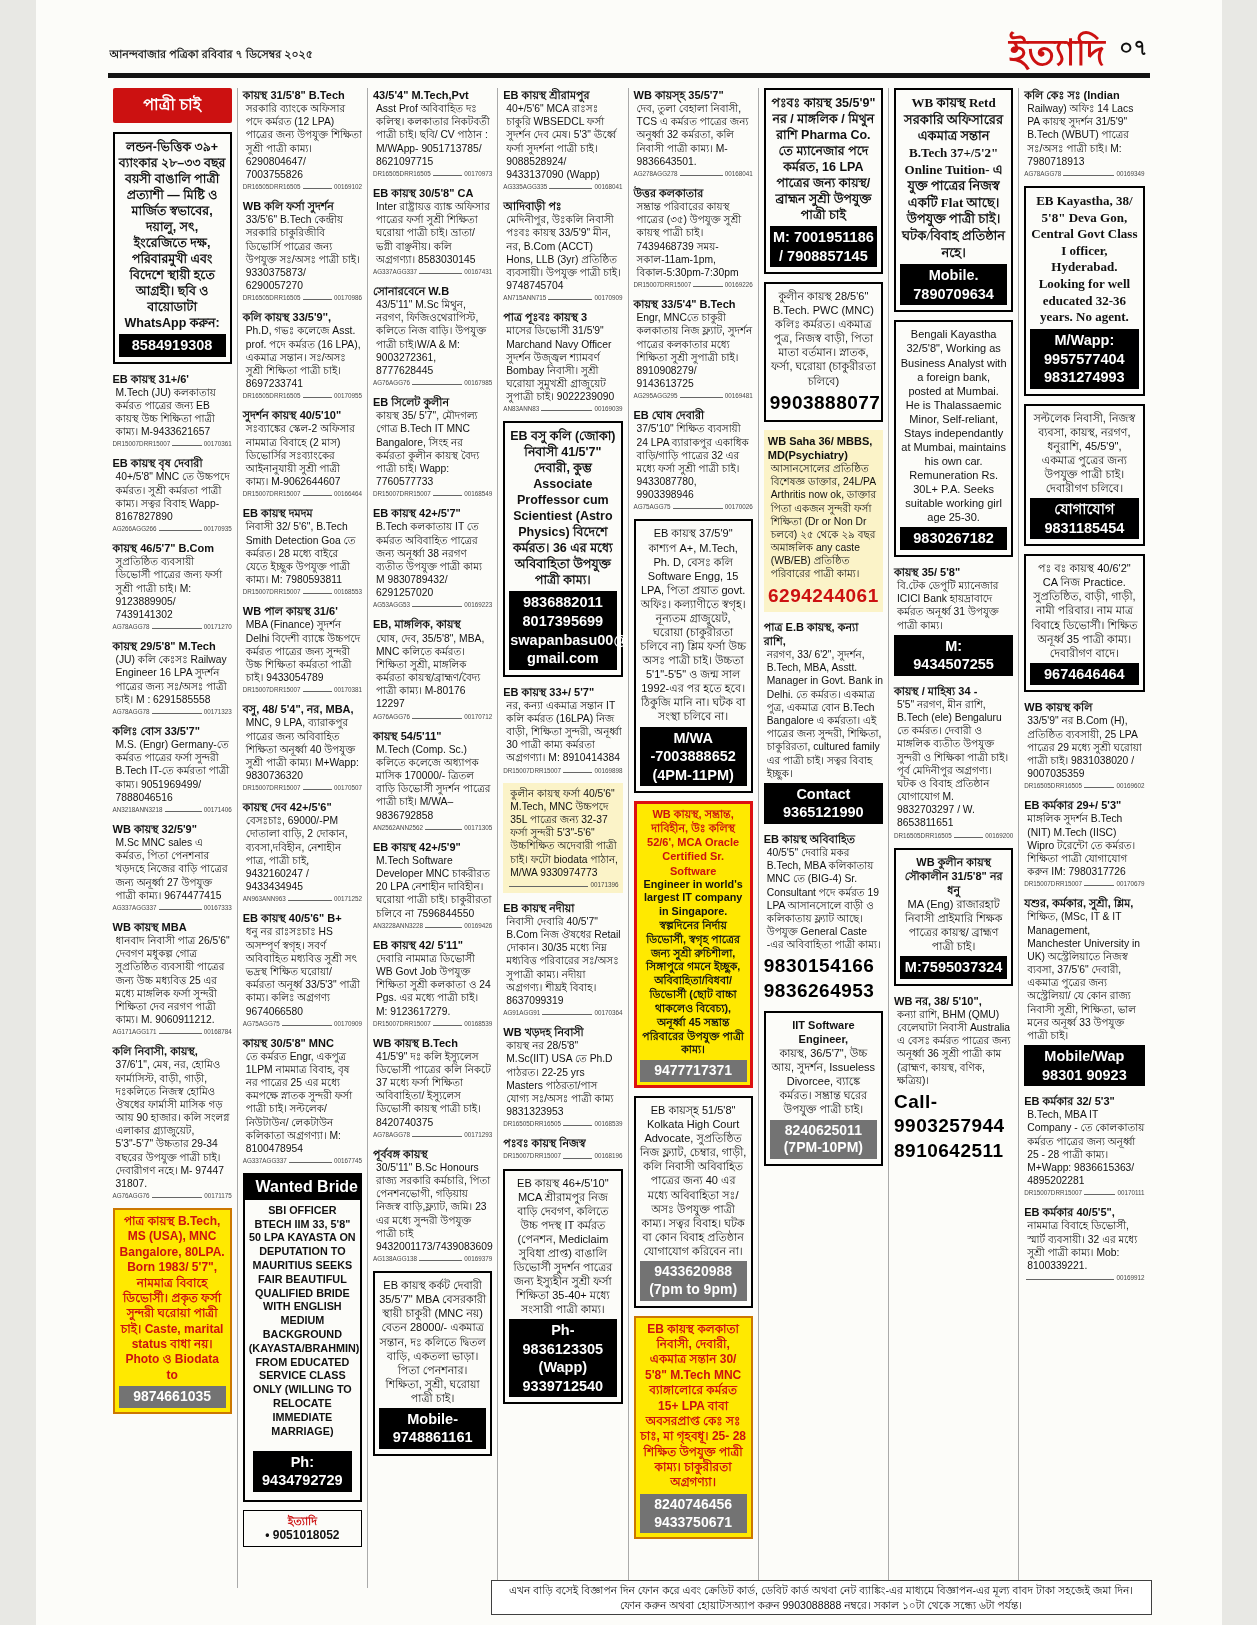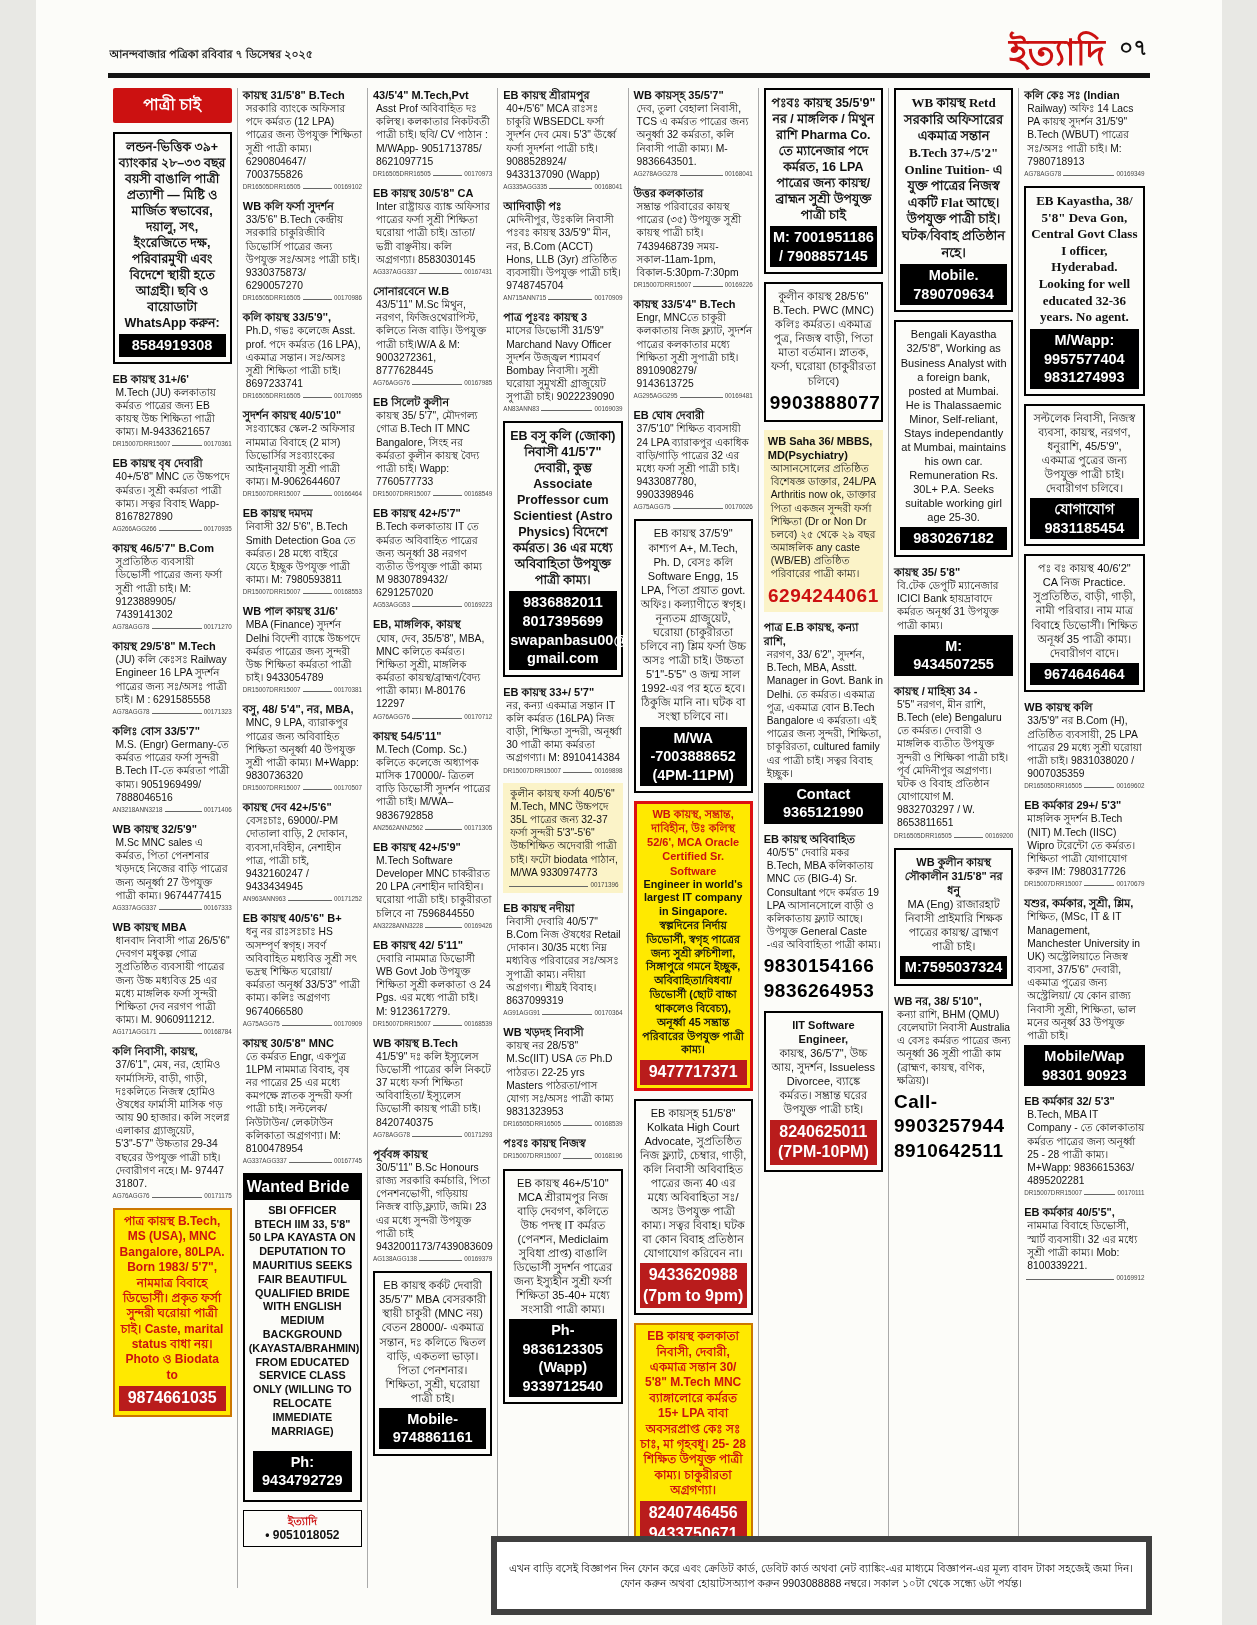--- a/index.html
+++ b/index.html
@@ -17,45 +17,45 @@
   .col{border-right:1px solid #aaa;padding:0 5px;overflow:hidden;}
   .col:last-child{border-right:none;}
   
   .ad{margin:0 0 8px 0;font-size:10.3px;line-height:1.28;}
   .ad-heading{font-weight:bold;font-size:11px;}
   .ad-body{padding-left:3px;}
   .code-line{display:flex;align-items:flex-end;gap:2px;font-size:6.3px;color:#444;margin-top:2px;}
   .code-line .dash{flex:1;border-bottom:1px solid #666;margin-bottom:2px;}
   .phone{margin-top:3px;white-space:pre-line;}
   .phone-black{background:#000;color:#fff;font-weight:bold;text-align:center;font-size:14.5px;padding:2px 1px;}
-  .phone-red{background:#b91c1c;color:#fff;font-weight:bold;text-align:center;font-size:16px;padding:2px 1px;}
+  .phone-red{background:#737373;color:#fff;font-weight:bold;text-align:center;font-size:14px;padding:2px 1px;}
   .phone-bigblack{color:#000;font-weight:700;text-align:left;font-size:19px;letter-spacing:.5px;}
   .phone-bigred{color:#cc1111;font-weight:900;text-align:center;font-size:19px;letter-spacing:.5px;}
   .section-red{background:#cc1111;color:#fff;text-align:center;font-weight:bold;font-size:16px;
                padding:4px 2px;margin:0 0 9px 0;border-radius:2px;}
   .box-center{border:2px solid #000;padding:5px 4px;text-align:center;}
   .box-center .ad-body{padding-left:0;font-size:11px;}
   .bigcenter .ad-body{font-size:12.5px;font-weight:bold;}
   .serifbox .ad-body{font-family:"Liberation Serif","DejaVu Serif",serif;font-size:13px;font-weight:bold;}
   .yellow{background:#ffe900;border:2px solid #cc7700;color:#cc1111;text-align:center;padding:4px;}
   .yellow .ad-body{padding-left:0;font-weight:bold;font-size:12px;}
   .yellow-soft{background:#fbf3c8;padding:4px;}
   .yellow-redborder{background:#ffe900;border:3px solid #dd1111;text-align:center;padding:3px;}
   .yellow-redborder .ad-body{padding-left:0;font-weight:bold;font-size:10.8px;}
   .yellow-redborder .ad-heading{color:#cc1111;}
-  .wanted .wanted-title{background:#000;color:#fff;text-align:left;font-weight:900;font-size:16px;padding:2px;}
+  .wanted .wanted-title{background:#000;color:#fff;text-align:right;font-weight:900;font-size:16px;padding:2px;}
   .wanted{border:2px solid #000;padding:0;}
   .wanted .ad-body{padding:4px;text-align:center;font-weight:bold;font-size:10.8px;}
   .wanted .phone{margin:8px;}
   .note{border:1.5px solid #000;text-align:center;padding:3px;}
   .note .ad-heading{color:#cc1111;text-align:center;}
   .note .ad-body{padding-left:0;font-size:12px;font-weight:bold;}
   
-  .footer-strip{position:absolute;left:455px;right:70px;bottom:10px;border:6px solid #404040;
-                background:#fff;font-size:10.6px;line-height:1.35;padding:19px 9px;text-align:center;}
+  .footer-strip{position:absolute;left:455px;right:70px;bottom:10px;border:1px solid #404040;
+                background:#fff;font-size:10.6px;line-height:1.35;padding:2px 9px;text-align:center;}
 </style>
 </head>
 <body>
 
 <div class="page">
   <div class="masthead">
     <div class="mast-left">আনন্দবাজার পত্রিকা রবিবার ৭ ডিসেম্বর ২০২৫</div>
     <div class="mast-right">
       <div class="section-title">ইত্যাদি</div>
       <div class="page-no">০৭</div>

